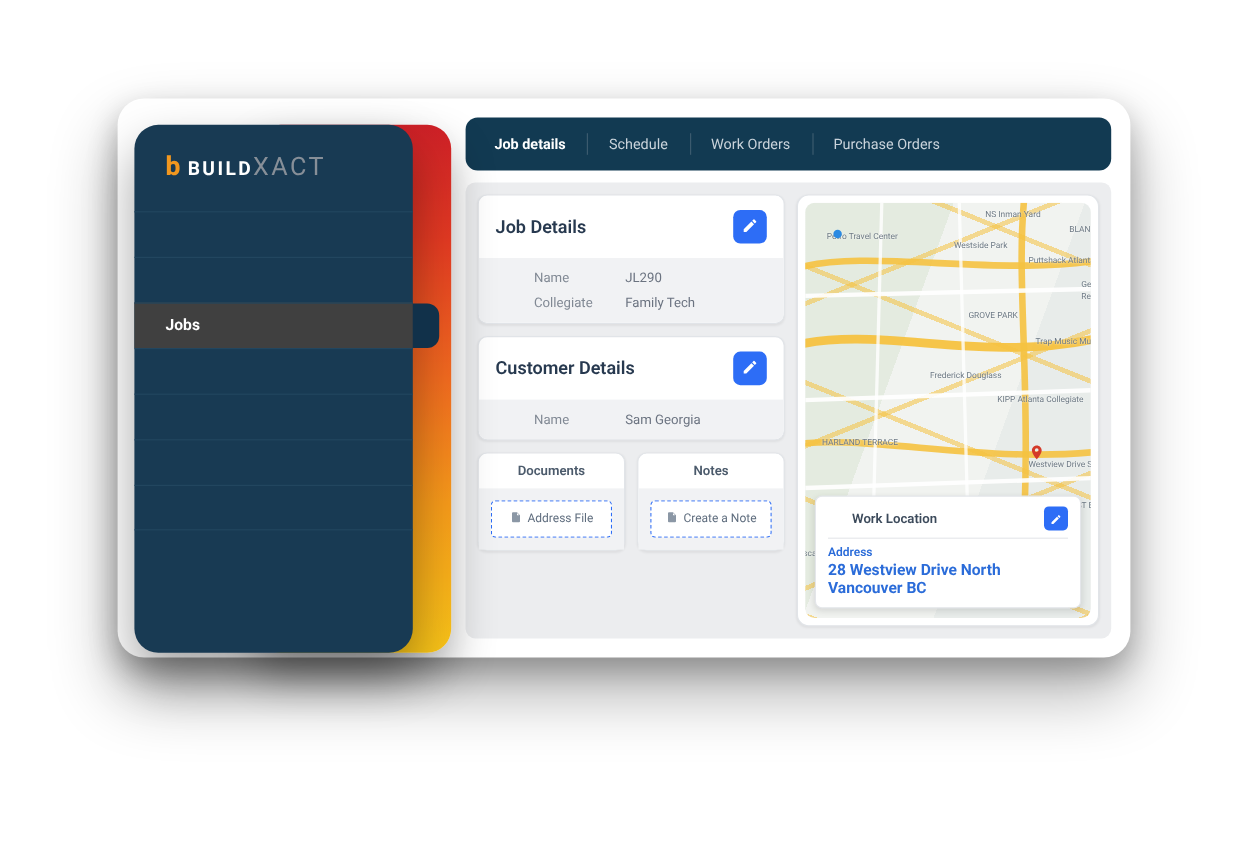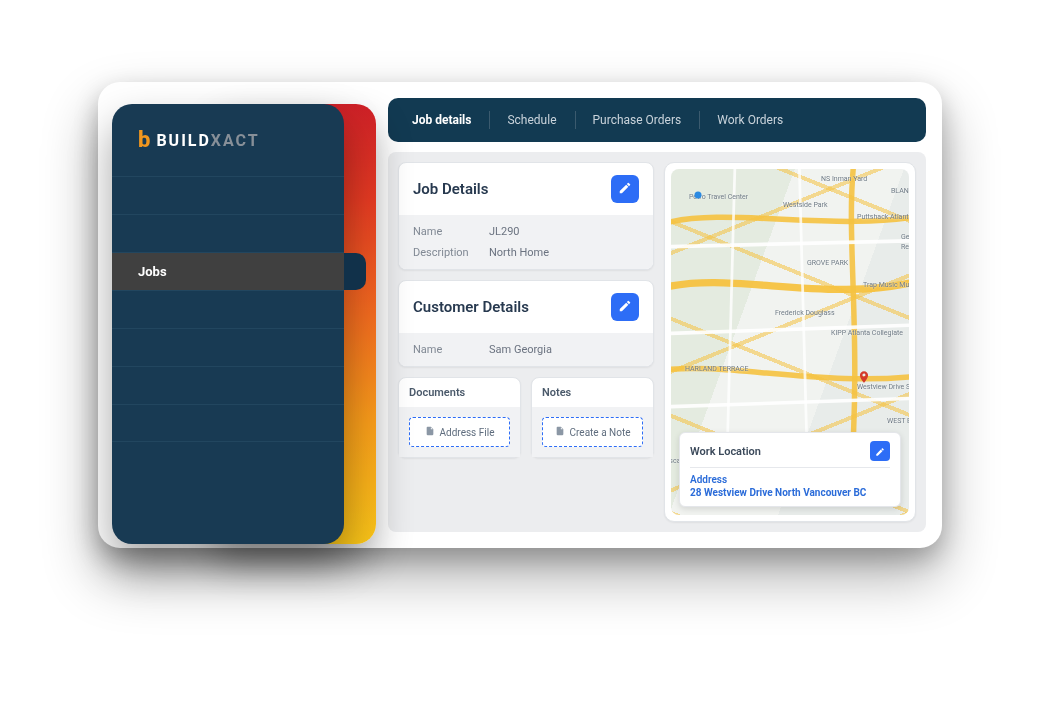--- a/index.html
+++ b/index.html
@@ -27,21 +27,21 @@
   .sidebar {
     position: absolute; left: 14px; top: 22px; width: 232px; height: 440px;
     background: #183a53;
     border-radius: 20px;
     box-shadow: 0 20px 40px rgba(0,0,0,0.35);
     overflow: visible;
   }
   .logo-row { height: 72px; display: flex; align-items: center; padding-left: 26px; gap: 6px; }
   .logo-b { color: #f1971f; font-weight: 800; font-size: 22px; line-height: 1; }
   .logo-text-1 { color: #ffffff; font-weight: 700; letter-spacing: 2px; font-size: 16px; }
-  .logo-text-2 { color: #878f98; font-weight: 700; letter-spacing: 2px; font-size: 16px; }
+  .logo-text-2 { color: #878f98; font-weight: 400; letter-spacing: 2px; font-size: 21px; }
 
   .nav-slot { height: 38px; border-top: 1px solid #22465f; display: flex; align-items: center; padding-left: 26px; color: #d6dee6; font-size: 13px; }
   .nav-slot:last-child { border-bottom: 1px solid #22465f; }
   .nav-slot.active {
     position: relative;
     background: #404040;
     font-weight: 700;
     color: #ffffff;
   }
   .nav-slot.active::after {
@@ -61,29 +61,29 @@
   
   .content { position: absolute; left: 290px; right: 16px; top: 70px; bottom: 16px; background: #ecedef; border-radius: 8px; padding: 10px; display: flex; gap: 10px; }
 
   .left-col { flex: 0 0 256px; display: flex; flex-direction: column; gap: 10px; }
 
   .card { background: #ffffff; border: 1px solid #e1e4e8; border-radius: 8px; box-shadow: 0 1px 2px rgba(0,0,0,0.06); overflow: hidden; }
   .card-head { display: flex; align-items: center; justify-content: space-between; padding: 12px 14px; }
   .card-title { font-size: 15px; color: #27394f; font-weight: 600; }
   .card-body { background: #f1f2f4; padding: 10px 14px; display: flex; flex-direction: column; gap: 8px; }
   .field-row { display: flex; gap: 14px; font-size: 11px; }
-  .field-label { color: #818994; width: 62px; flex-shrink: 0; }
+  .field-label { color: #818994; width: 62px; flex-shrink: 0; margin-left: 32px; }
   .field-value { color: #6b7380; }
 
   .edit-btn { width: 28px; height: 28px; border-radius: 6px; background: #2d6df6; display: flex; align-items: center; justify-content: center; cursor: pointer; }
   .edit-btn.small { width: 20px; height: 20px; border-radius: 4px; }
   .edit-btn svg { width: 14px; height: 14px; fill: #fff; }
   .edit-btn.small svg { width: 10px; height: 10px; }
 
-  .mini-cards { display: flex; gap: 10px; }
+  .mini-cards { display: flex; gap: 10px; text-align: center; }
   .mini-card { flex: 1; background: #fff; border: 1px solid #e1e4e8; border-radius: 8px; box-shadow: 0 1px 2px rgba(0,0,0,0.06); display: flex; flex-direction: column; }
   .mini-head { padding: 8px 10px; font-size: 11px; color: #4b5a6b; font-weight: 600; }
   .mini-body { background: #f1f2f4; padding: 10px; flex: 1; }
   .dashed-btn { border: 1px dashed #2d6df6; color: #5f6d7e; font-size: 10px; padding: 8px 6px; border-radius: 4px; background: #fff; display: flex; align-items: center; justify-content: center; gap: 5px; cursor: pointer; }
   .dashed-btn svg { width: 10px; height: 10px; fill: #8b97a5; }
 
   
   .map-card { flex: 1; background: #fff; border: 1px solid #e1e4e8; border-radius: 10px; box-shadow: 0 1px 2px rgba(0,0,0,0.06); position: relative; overflow: hidden; }
   .map-card .map {
     position: absolute; inset: 6px; border-radius: 8px; overflow: hidden;
@@ -94,44 +94,44 @@
       #eef1ee;
     text-decoration: underline;
   }
   .map-roads { position: absolute; inset: 0; pointer-events: none; }
   .map-label { position: absolute; font-size: 7px; color: #6e7a85; white-space: nowrap; text-shadow: 0 0 2px #fff; }
   .map-pin { position: absolute; width: 14px; height: 14px; }
   .map-pin svg { width: 14px; height: 14px; }
 
   .overlay-card { position: absolute; left: 14px; right: 14px; bottom: 14px; background: #ffffff; border: 1px solid #e4e6ea; border-radius: 6px; box-shadow: 0 2px 6px rgba(0,0,0,0.12); padding: 8px 10px; }
   .overlay-head { display: flex; align-items: center; justify-content: space-between; border-bottom: 1px solid #e6e8ec; padding-bottom: 6px; margin-bottom: 6px; }
-  .overlay-title { font-size: 11px; color: #3c4a5b; font-weight: 600; }
+  .overlay-title { font-size: 11px; color: #3c4a5b; font-weight: 600; margin-left: 20px; }
   .overlay-label { font-size: 10px; color: #2b6cd9; font-weight: 600; }
-  .overlay-value { font-size: 10px; color: #2b6cd9; font-weight: 700; margin-top: 2px; }
+  .overlay-value { font-size: 13px; color: #2b6cd9; font-weight: 700; margin-top: 2px; }
 
 </style>
 </head>
 <body>
 
 <div class="stage">
 
   <div class="window">
 
     <div class="tabbar">
       <div class="tab active">
           <span>Job details</span>
         </div>
       <div class="tab">
           <span>Schedule</span>
         </div>
       <div class="tab">
+          <span>Work Orders</span>
+        </div>
+      <div class="tab">
           <span>Purchase Orders</span>
-        </div>
-      <div class="tab">
-          <span>Work Orders</span>
         </div>
     </div>
 
     <div class="content">
 
       <div class="left-col">
 
         <div class="card">
           <div class="card-head">
             <div class="card-title">Job Details</div>
@@ -140,22 +140,22 @@
                     <path d="M3 17.25V21h3.75l11-11.03-3.75-3.75L3 17.25zM20.71 7.04a1 1 0 0 0 0-1.41l-2.34-2.34a1 1 0 0 0-1.41 0l-1.83 1.83 3.75 3.75 1.83-1.83z"></path>
                   </svg></span>
             </div>
           </div>
           <div class="card-body">
             <div class="field-row">
               <div class="field-label">Name</div>
               <div class="field-value">JL290</div>
             </div>
             <div class="field-row">
-              <div class="field-label">Description</div>
-              <div class="field-value">North Home</div>
+              <div class="field-label">Collegiate</div>
+              <div class="field-value">Family Tech</div>
             </div>
           </div>
         </div>
 
         <div class="card">
           <div class="card-head">
             <div class="card-title">Customer Details</div>
             <div class="edit-btn">
               <span><svg viewBox="0 0 24 24">
                     <path d="M3 17.25V21h3.75l11-11.03-3.75-3.75L3 17.25zM20.71 7.04a1 1 0 0 0 0-1.41l-2.34-2.34a1 1 0 0 0-1.41 0l-1.83 1.83 3.75 3.75 1.83-1.83z"></path>
@@ -207,21 +207,21 @@
             <path d="M-10 85 L 280 78" stroke="#ffffff" stroke-width="4" fill="none" opacity="0.9"></path>
             <path d="M-10 180 L 280 170" stroke="#ffffff" stroke-width="4" fill="none" opacity="0.9"></path>
             <path d="M-10 260 L 280 250" stroke="#ffffff" stroke-width="4" fill="none" opacity="0.9"></path>
             <path d="M70 -10 L 60 360" stroke="#ffffff" stroke-width="3" fill="none" opacity="0.8"></path>
             <path d="M140 -10 L 150 360" stroke="#ffffff" stroke-width="3" fill="none" opacity="0.8"></path>
           </svg>
 
           <div id="map-labels-host">
               <div class="map-label" style="left: 150px; top: 6px;">NS Inman Yard</div>
               <div class="map-label" style="left: 18px; top: 24px;">Petro Travel Center</div>
-              <div class="map-label" style="left: 112px; top: 32px;">Westside Park</div>
+              <div class="map-label" style="left: 124px; top: 32px;">Westside Park</div>
               <div class="map-label" style="left: 220px; top: 18px;">BLANDTOWN</div>
               <div class="map-label" style="left: 186px; top: 44px;">Puttshack Atlanta</div>
               <div class="map-label" style="left: 230px; top: 64px;">Georgia Tech G</div>
               <div class="map-label" style="left: 230px; top: 74px;">Reservoir Park</div>
               <div class="map-label" style="left: 136px; top: 90px;">GROVE PARK</div>
               <div class="map-label" style="left: 192px; top: 112px;">Trap Music Museum</div>
               <div class="map-label" style="left: 104px; top: 140px;">Frederick Douglass</div>
               <div class="map-label" style="left: 160px; top: 160px;">KIPP Atlanta Collegiate</div>
               <div class="map-label" style="left: 14px; top: 196px;">HARLAND TERRACE</div>
               <div class="map-label" style="left: 186px; top: 214px;">Westview Drive Southwest</div>

